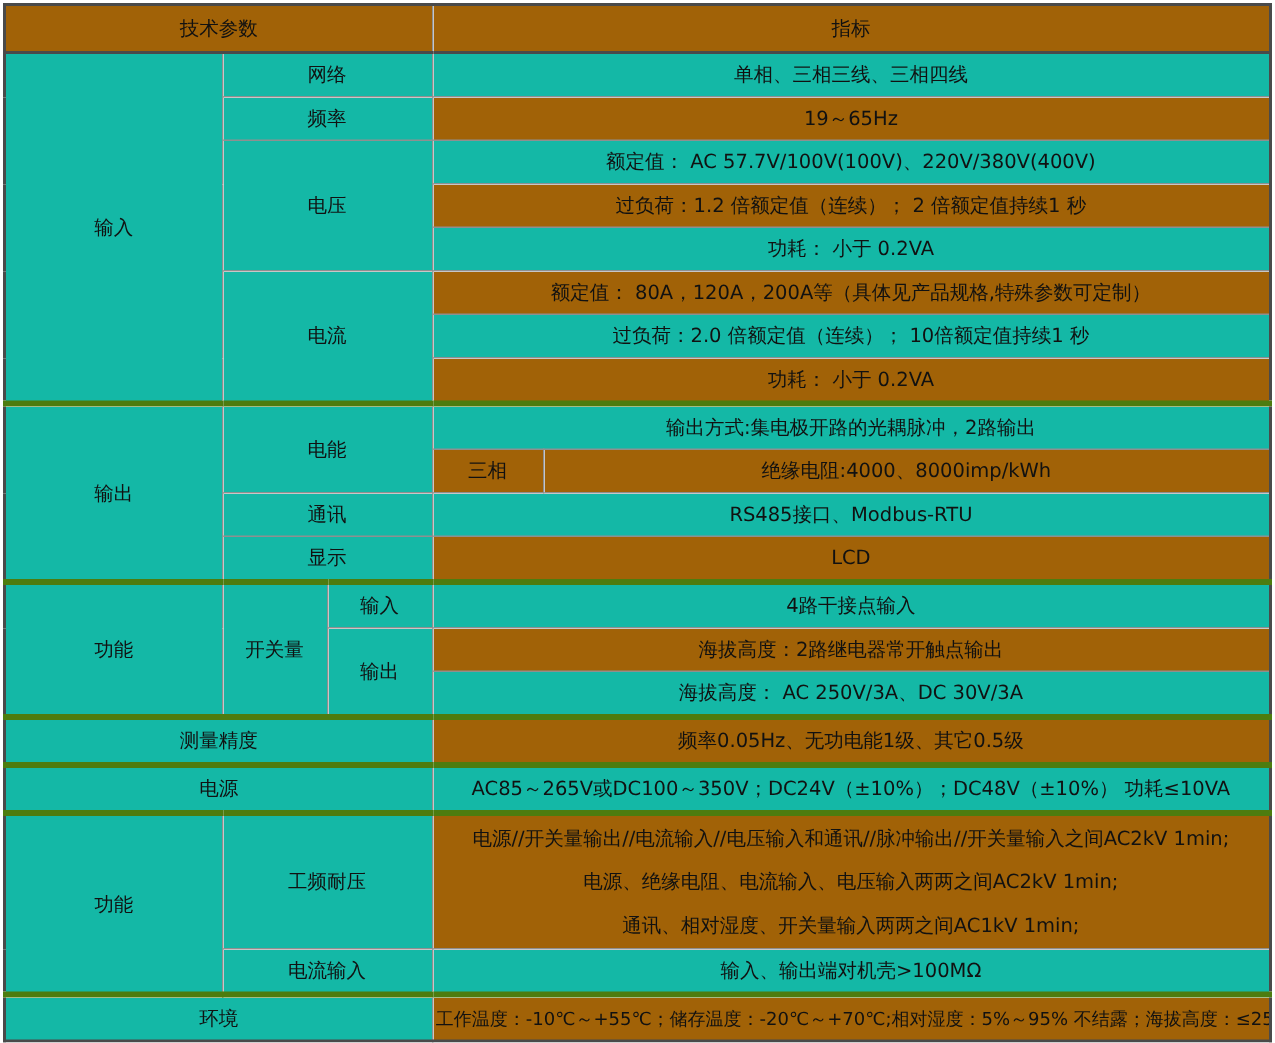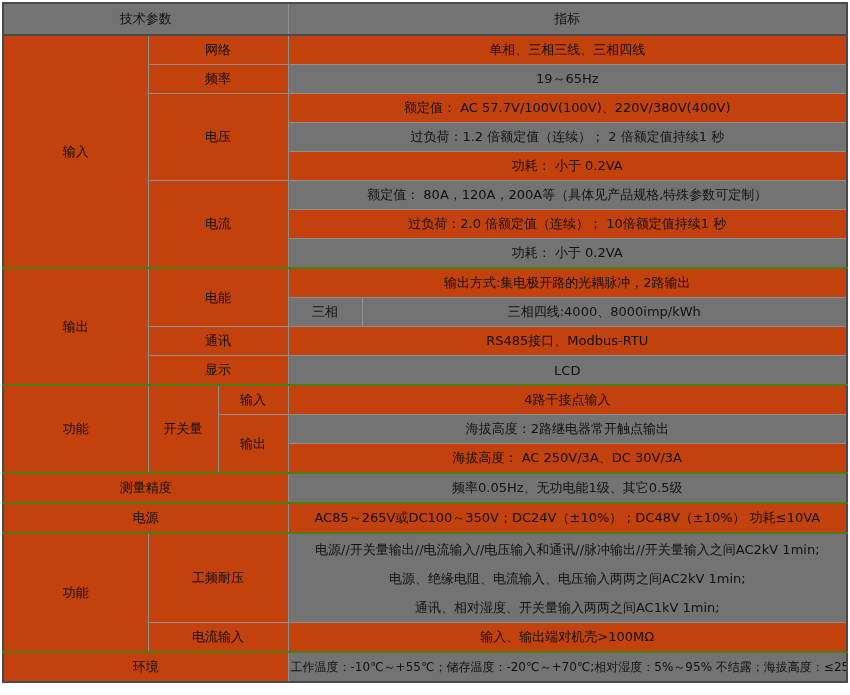--- a/index.html
+++ b/index.html
@@ -12,27 +12,27 @@
     border:2px solid #4a4a4a;
   }
   td{
     border:1px solid #8f8f8f;
     text-align:center;
     vertical-align:middle;
     font-size:13px;
     padding:0 2px;
     white-space:nowrap;
     overflow:hidden;
-    background:#c2410c;
+    background:#14b8a6;
   }
   tr.hrow td{height:30px;border-bottom:2px solid #4a4a4a;}
   tr.r td{height:28px;}
   tr.r.tall td{height:88px;}
-  tr.sec td{border-top:2px solid #4d7c0f;}
-  td.shade{background:#737373;}
+  tr.sec td{border-top:4px solid #4d7c0f;}
+  td.shade{background:#a16207;}
   td.small{font-size:12px;}
   .wline{line-height:29px;}
 </style>
 </head>
 <body>
 
 <div class="wrap">
 <table class="spec">
   <colgroup>
     <col style="width:145px">
@@ -78,21 +78,21 @@
       <td colspan="2" class="shade">功耗：  小于 0.2VA</td>
     </tr>
 
     <tr class="r sec">
       <td rowspan="4">输出</td>
       <td colspan="2" rowspan="2">电能</td>
       <td colspan="2">输出方式:集电极开路的光耦脉冲，2路输出</td>
     </tr>
     <tr class="r">
       <td class="shade">三相</td>
-      <td class="shade">三相四线:4000、8000imp/kWh</td>
+      <td class="shade">绝缘电阻:4000、8000imp/kWh</td>
     </tr>
     <tr class="r">
       <td colspan="2">通讯</td>
       <td colspan="2">RS485接口、Modbus-RTU</td>
     </tr>
     <tr class="r">
       <td colspan="2">显示</td>
       <td colspan="2" class="shade">LCD</td>
     </tr>
 

